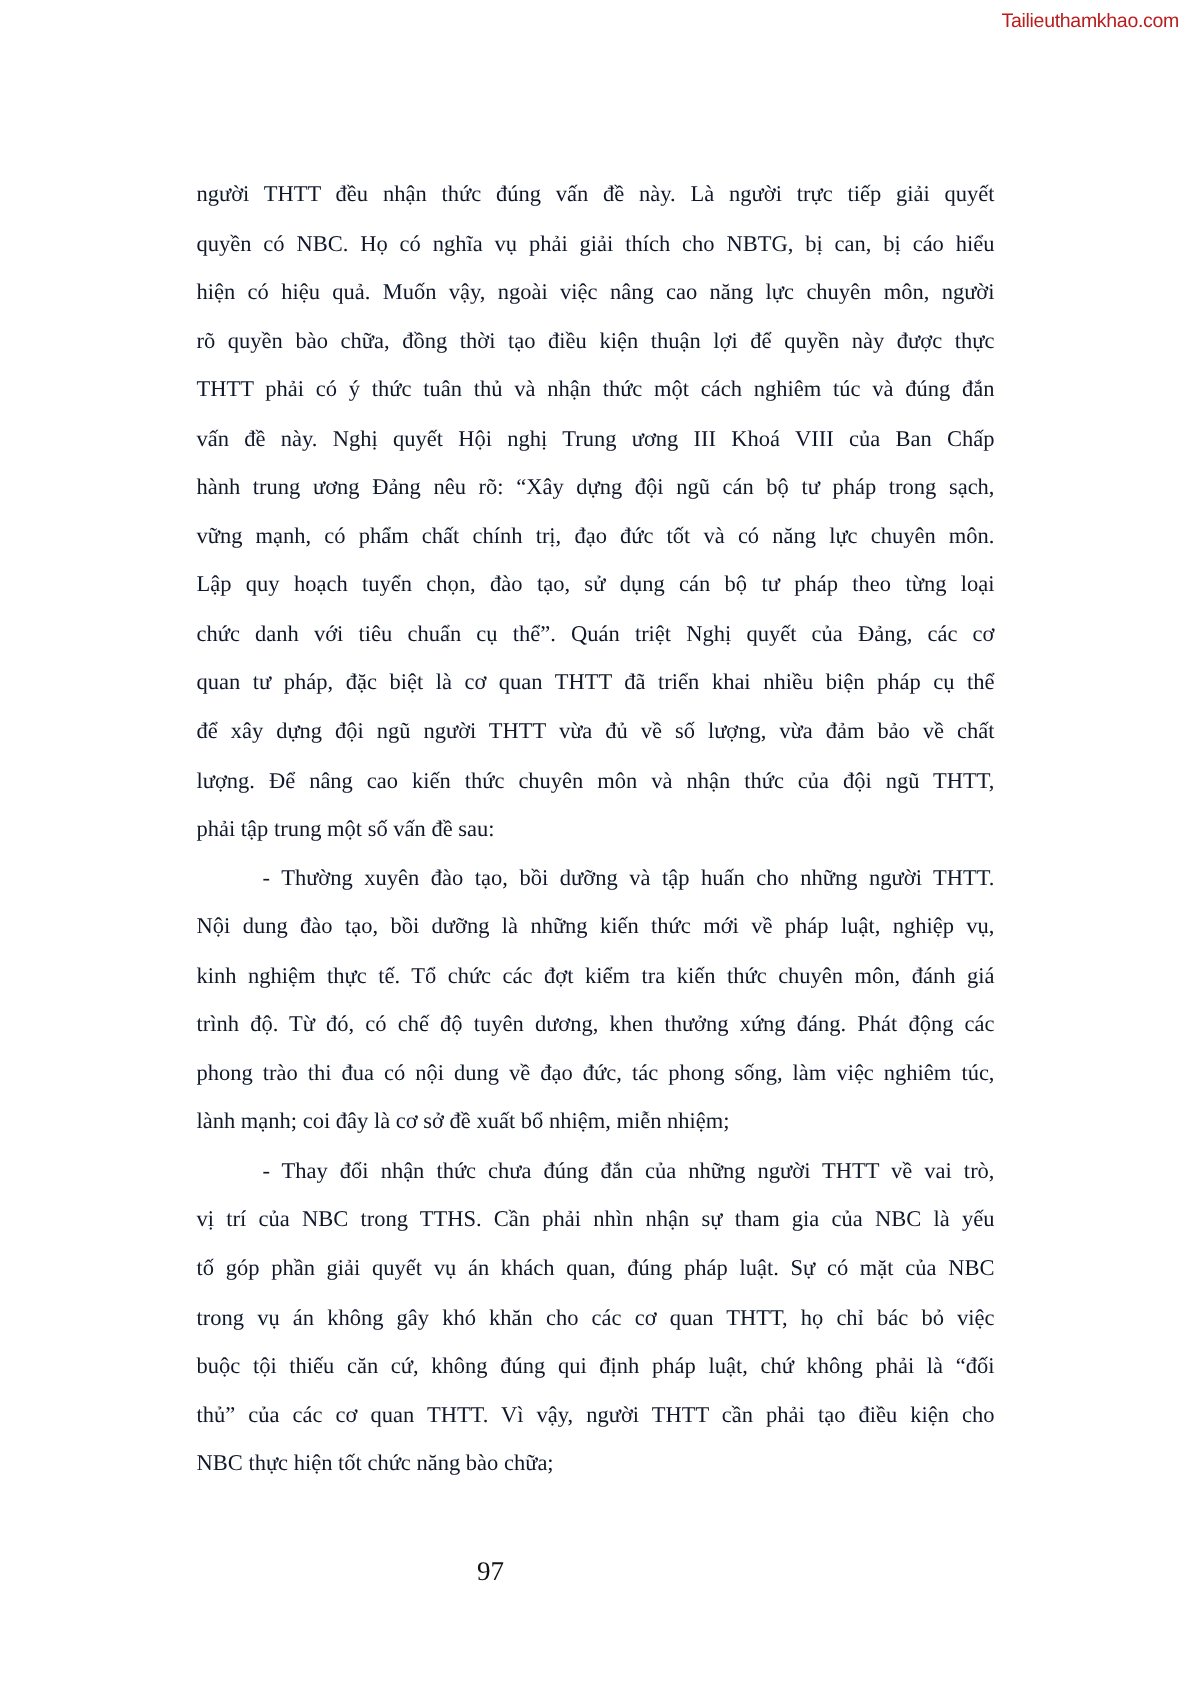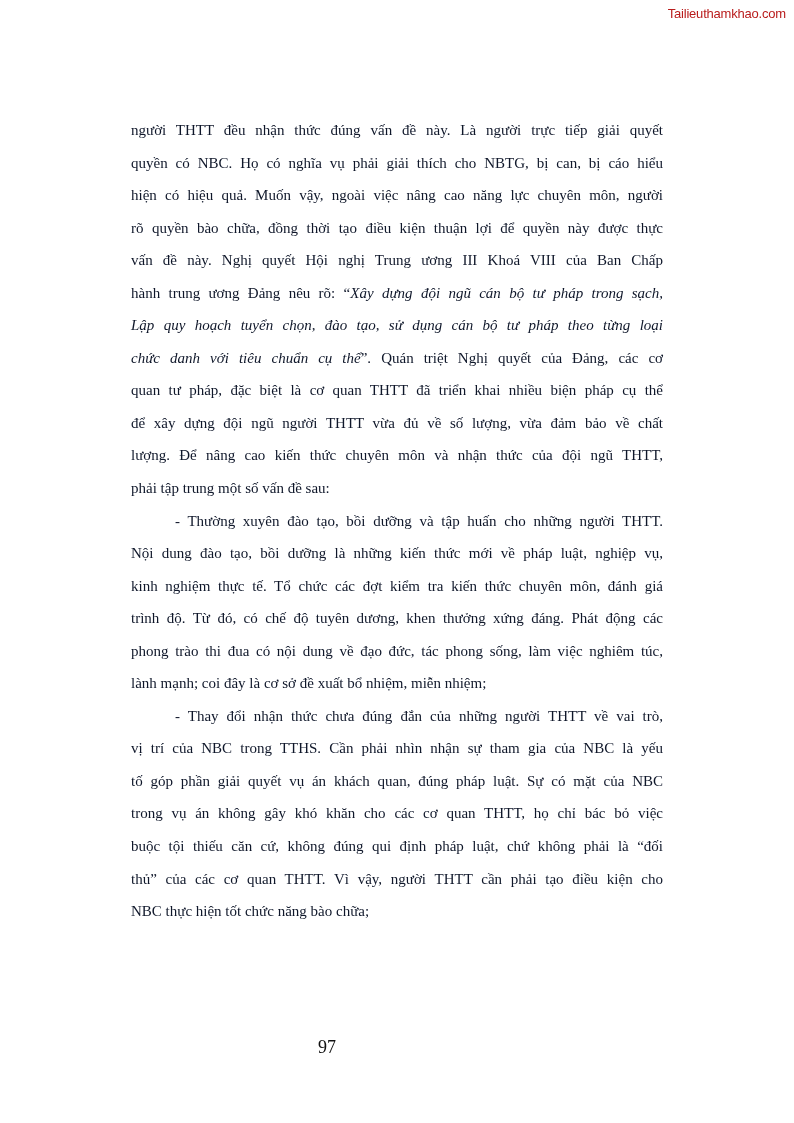--- a/index.html
+++ b/index.html
@@ -14,39 +14,41 @@
     font-family: "Liberation Serif", serif; font-size: 15px;
     line-height: 32.55px; color: #0f172a;
   }
   .line {
     display: block; white-space: nowrap;
     text-align: justify; text-align-last: justify;
     height: 32.55px;
   }
   .line.last { text-align-last: left; }
   .line.indent { text-indent: 44px; }
-  .it { font-style: italic; }
+  .it { }
   .page-number {
     position: absolute; left: 0; width: 654px; top: 1037px;
     text-align: center;
     font-family: "Liberation Serif", serif; font-size: 18px; color: #111;
   }
 </style>
 </head>
 <body>
 
 <div class="watermark">Tailieuthamkhao.com</div>
 
 <div class="page-text">
   <span class="line">người THTT đều nhận thức đúng vấn đề này. Là người trực tiếp giải quyết</span>
   <span class="line">quyền có NBC. Họ có nghĩa vụ phải giải thích cho NBTG, bị can, bị cáo hiểu</span>
   <span class="line">hiện có hiệu quả. Muốn vậy, ngoài việc nâng cao năng lực chuyên môn, người</span>
   <span class="line">rõ quyền bào chữa, đồng thời tạo điều kiện thuận lợi để quyền này được thực</span>
+  <span class="line">THTT phải có ý thức tuân thủ và nhận thức một cách nghiêm túc và đúng đắn</span>
   <span class="line">vấn đề này. Nghị quyết Hội nghị Trung ương III Khoá VIII của Ban Chấp</span>
   <span class="line"><span>hành trung ương Đảng nêu rõ: “</span><span class="it">Xây dựng đội ngũ cán bộ tư pháp trong sạch,</span></span>
+  <span class="line"><span class="it">vững mạnh, có phẩm chất chính trị, đạo đức tốt và có năng lực chuyên môn.</span></span>
   <span class="line"><span class="it">Lập quy hoạch tuyển chọn, đào tạo, sử dụng cán bộ tư pháp theo từng loại</span></span>
   <span class="line"><span class="it">chức danh với tiêu chuẩn cụ thể</span><span>”. Quán triệt Nghị quyết của Đảng, các cơ</span></span>
   <span class="line">quan tư pháp, đặc biệt là cơ quan THTT đã triển khai nhiều biện pháp cụ thể</span>
   <span class="line">để xây dựng đội ngũ người THTT vừa đủ về số lượng, vừa đảm bảo về chất</span>
   <span class="line">lượng. Để nâng cao kiến thức chuyên môn và nhận thức của đội ngũ THTT,</span>
   <span class="line last">phải tập trung một số vấn đề sau:</span>
   <span class="line indent">- Thường xuyên đào tạo, bồi dưỡng và tập huấn cho những người THTT.</span>
   <span class="line">Nội dung đào tạo, bồi dưỡng là những kiến thức mới về pháp luật, nghiệp vụ,</span>
   <span class="line">kinh nghiệm thực tế. Tổ chức các đợt kiểm tra kiến thức chuyên môn, đánh giá</span>
   <span class="line">trình độ. Từ đó, có chế độ tuyên dương, khen thưởng xứng đáng. Phát động các</span>

